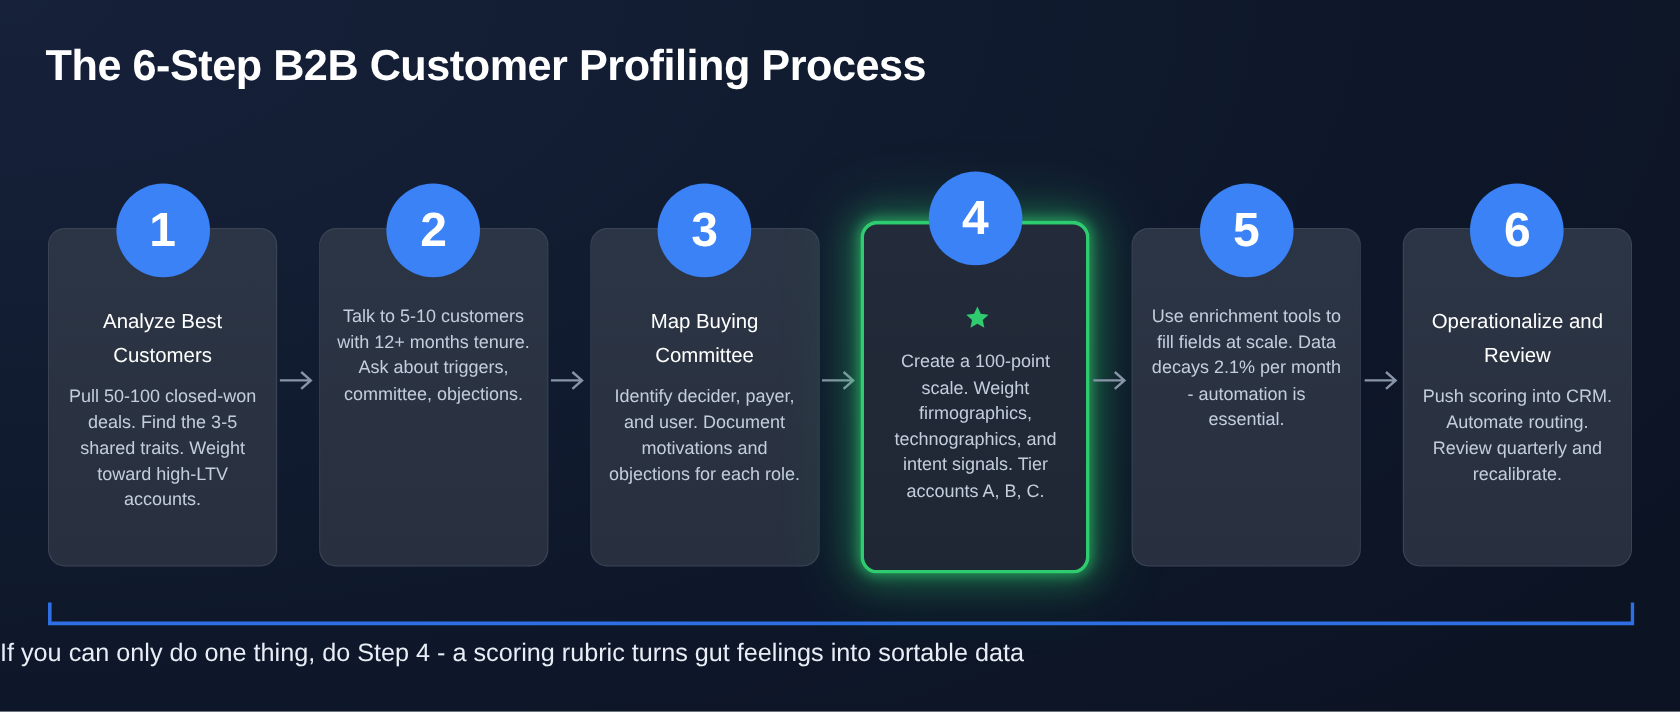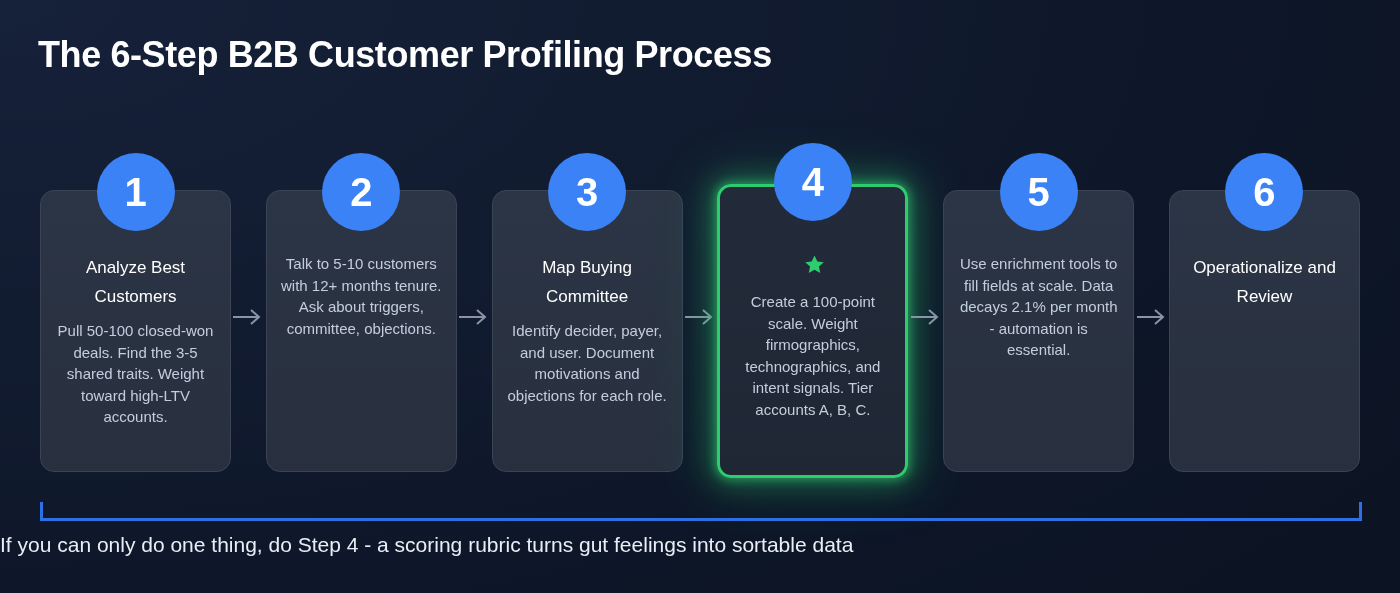--- a/index.html
+++ b/index.html
@@ -186,20 +186,21 @@
       <div class="step-desc">Use enrichment tools to fill fields at scale. Data decays 2.1% per month - automation is essential.</div>
     </div>
     <div class="arrow">
       <svg width="30" height="18" viewBox="0 0 30 18">
         <path d="M0 9 H25 M18 2 L26 9 L18 16" fill="none" stroke="#8894a8" stroke-width="2"></path>
       </svg>
     </div>
     <div class="step">
       <div class="step-badge">6</div>
       <div class="step-title"><span>Operationalize and Review</span></div>
+      <div class="step-desc">Push scoring into CRM. Automate routing. Review quarterly and recalibrate.</div>
     </div>
   </div>
 
 <div class="bracket">
   <svg width="1322" height="22" viewBox="0 0 1322 22">
     <path d="M1.5 2 L1.5 19.5 L1320.5 19.5 L1320.5 2" fill="none" stroke="#2f6fe4" stroke-width="3"></path>
   </svg>
 </div>
 
 <div class="caption">If you can only do one thing, do Step 4 - a scoring rubric turns gut feelings into sortable data</div>

